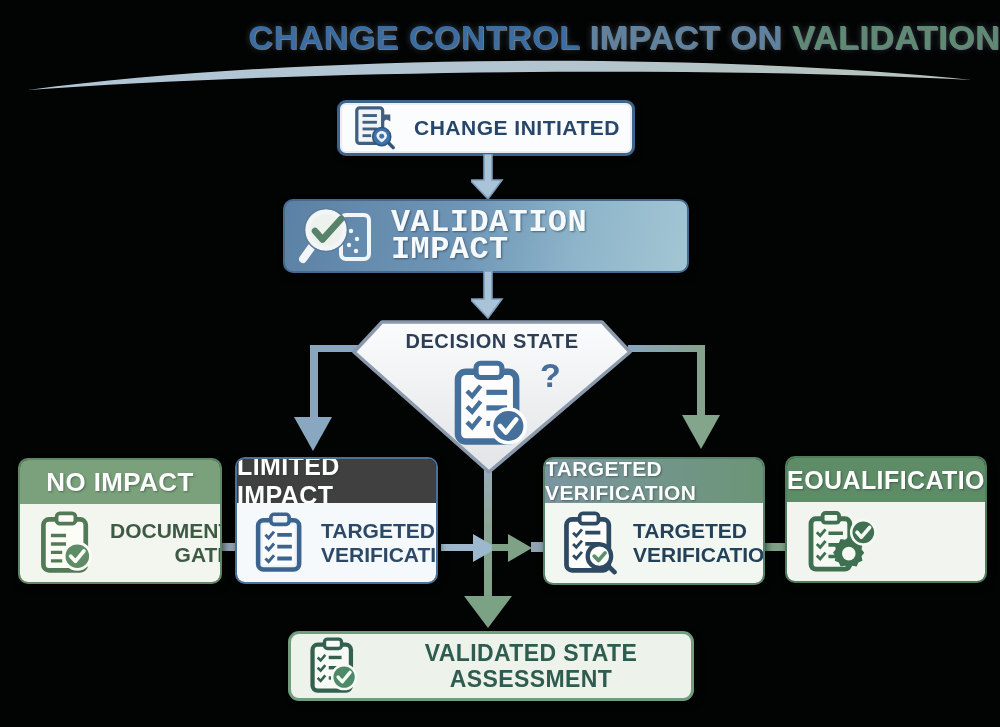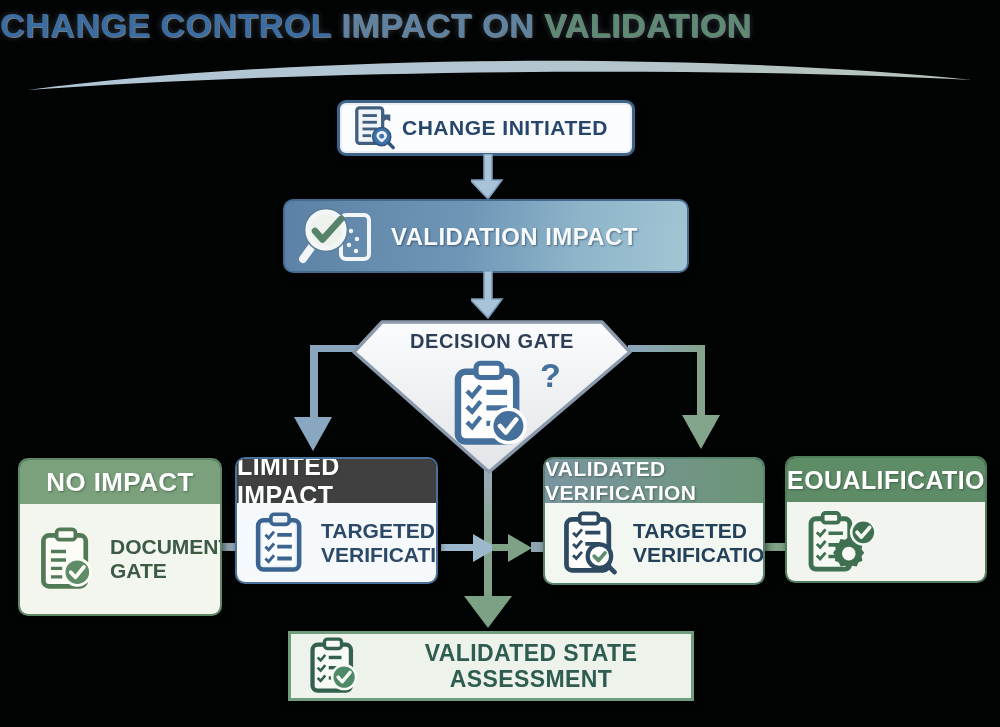--- a/index.html
+++ b/index.html
@@ -2,43 +2,43 @@
 <html><head>
 <meta charset="utf-8">
 <style>
   html,body{margin:0;padding:0;background:#000;}
   .stage{
     position:relative;width:1000px;height:727px;background:#020303;overflow:hidden;
     font-family:"Liberation Sans",sans-serif;
   }
   
   .title{
-    position:absolute;top:6px;left:0;width:100%;text-align:left;margin:0;
+    position:absolute;top:18px;left:0;width:100%;text-align:right;margin:0;
     font-size:34px;font-weight:800;letter-spacing:.5px;
     text-shadow:1px 1px 0 rgba(225,235,245,.45),0 0 7px rgba(170,200,225,.30);
   }
   .title .t-mid{color:#5e82a0;}
   .title .t-green{color:#5e8a73;}
   .swoosh{position:absolute;left:0;top:44px;}
   
   .node{position:absolute;box-sizing:border-box;display:flex;align-items:center;}
   .node-ci{
     left:337px;top:100px;width:298px;height:56px;background:#fbfcfd;
     border:3px solid #3f648c;border-radius:9px;box-shadow:2px 3px 6px rgba(0,0,0,.55), inset 0 0 0 2px #e7edf3;
-    padding-left:12px;gap:4px;
+    padding-left:12px;gap:16px;
   }
   .node-ci .lbl{font-size:21px;font-weight:800;color:#27466b;letter-spacing:.5px;}
   .node-via{
     left:283px;top:199px;width:406px;height:74px;
     background:linear-gradient(100deg,#5c81a6 0%,#6f96b6 45%,#8db4c9 72%,#a3c6d4 100%);
     border:2px solid #46698e;border-radius:10px;box-shadow:2px 3px 7px rgba(0,0,0,.6);
     padding-left:14px;gap:14px;
   }
-  .node-via .lbl{font-size:24px;line-height:27px;font-weight:800;color:#f6fafc;letter-spacing:.4px;
-    text-shadow:1px 1px 2px rgba(25,45,65,.55);}
+  .node-via .lbl{font-size:32px;line-height:27px;font-weight:800;color:#f6fafc;letter-spacing:.4px;
+    text-shadow:1px 1px 2px rgba(25,45,65,.55);font-family:Liberation Mono, monospace;}
   
   .gate{position:absolute;left:352px;top:320px;width:280px;height:156px;}
   .gate .g-label{position:absolute;top:10px;left:0;width:100%;text-align:center;
     font-size:20px;font-weight:800;color:#2d3e57;letter-spacing:.6px;}
   .gate .g-icon{position:absolute;left:96px;top:40px;}
   .gate .g-q{position:absolute;left:188px;top:36px;font-size:34px;font-weight:800;color:#46709c;}
   
   .line{position:absolute;}
   .l-left-h{left:314px;top:345px;width:44px;height:7px;background:#8aa6bf;}
   .l-left-v{left:310px;top:345px;width:8px;height:73px;background:#8aa6bf;}
@@ -56,39 +56,39 @@
   .ah-down-big{left:464px;top:596px;border-left:24px solid transparent;border-right:24px solid transparent;border-top:32px solid #7ba284;filter:drop-shadow(0 1px 1px rgba(0,0,0,.4));}
   .ah-right-blue{left:473px;top:534px;border-top:14px solid transparent;border-bottom:14px solid transparent;border-left:24px solid #9db8cc;}
   .ah-right-green{left:508px;top:534px;border-top:14px solid transparent;border-bottom:14px solid transparent;border-left:24px solid #7fa287;}
   
   .box{position:absolute;border-radius:10px;overflow:hidden;box-sizing:border-box;
     box-shadow:2px 3px 7px rgba(0,0,0,.55);display:flex;flex-direction:column;}
   .box .hd{height:44px;flex:0 0 44px;display:flex;align-items:center;justify-content:center;
     color:#fdfefd;font-weight:800;letter-spacing:.4px;text-shadow:1px 1px 2px rgba(35,55,45,.5);}
   .box .bd{flex:1;display:flex;align-items:center;gap:12px;padding:0 8px 0 14px;}
   .box .bd .txt{font-weight:800;font-size:21px;line-height:24px;}
-  .box-0{left:18px;top:458px;width:204px;height:158px;border:2.5px solid #5d8a64;}
+  .box-0{left:18px;top:458px;width:204px;height:126px;border:2.5px solid #5d8a64;text-align:right;}
   .box-0 .hd{background:#7aa17b;font-size:26px;}
   .box-0 .bd{background:#f3f6ee;}
   .box-0 .txt{color:#3c5a44;}
   .box-1{left:235px;top:457px;width:203px;height:127px;border:2.5px solid #49719b;}
   .box-1 .hd{background:#404040;font-size:25px;}
   .box-1 .bd{background:#f6f9fb;}
   .box-1 .txt{color:#2c4a68;}
   .box-2{left:543px;top:457px;width:222px;height:128px;border:2.5px solid #55836b;}
   .box-2 .hd{background:linear-gradient(90deg,#7b95a1,#6b9576);font-size:21px;}
   .box-2 .bd{background:#f3f7f1;}
   .box-2 .txt{color:#23425a;}
   .box-3{left:785px;top:456px;width:202px;height:127px;border:2.5px solid #4e7d5b;}
   .box-3 .hd{background:#5d8c66;font-size:25px;}
   .box-3 .bd{background:#f2f5ef;justify-content:flex-start;padding-left:18px;}
   
   .node-vsm{
     left:288px;top:631px;width:406px;height:70px;background:#edf2ea;
-    border:3px solid #6f9d7e;border-radius:0;box-shadow:2px 3px 7px rgba(0,0,0,.55);
+    border:3px solid #6f9d7e;border-radius:11px;box-shadow:2px 3px 7px rgba(0,0,0,.55);
     padding-left:14px;gap:10px;
   }
   .node-vsm .lbl{flex:1;text-align:center;font-size:23px;line-height:26px;font-weight:800;color:#2e5c50;letter-spacing:.4px;}
   .icon{flex:0 0 auto;display:block;}
 </style>
 </head>
 <body>
 
 <div class="stage">
 
@@ -167,21 +167,21 @@
     <svg width="280" height="156">
       <defs>
         <linearGradient id="pg" x1="0" y1="0" x2="0" y2="1">
           <stop offset="0" stop-color="#fbfcfd"></stop>
             <stop offset=".45" stop-color="#f0f1f3"></stop>
             <stop offset="1" stop-color="#e2e4e7"></stop>
         </linearGradient>
       </defs>
       <polygon points="30,2 250,2 278,32 137,152 2,32" fill="url(#pg)" stroke="#8a99ac" stroke-width="3.5" stroke-linejoin="round"></polygon>
     </svg>
-    <div class="g-label">DECISION GATE</div>
+    <div class="g-label">DECISION STATE</div>
     <svg class="g-icon" width="82" height="88" viewBox="0 0 60 68">
       <rect x="6" y="9" width="45" height="54" rx="6" fill="#fdfdfd" stroke="#46709c" stroke-width="5"></rect>
       <rect x="20" y="2.5" width="20" height="11" rx="3.5" fill="#fdfdfd" stroke="#46709c" stroke-width="4"></rect>
       <path d="M13 24 l4 4 6.5 -8" fill="none" stroke="#46709c" stroke-width="3.4"></path>
       <path d="M13 36 l4 4 6.5 -8" fill="none" stroke="#46709c" stroke-width="3.4"></path>
       <path d="M13 48 l4 4 6.5 -8" fill="none" stroke="#46709c" stroke-width="3.4"></path>
       <line x1="28" y1="25" x2="44" y2="25" stroke="#46709c" stroke-width="4"></line>
       <line x1="28" y1="37" x2="44" y2="37" stroke="#46709c" stroke-width="4"></line>
       <line x1="28" y1="49" x2="44" y2="49" stroke="#46709c" stroke-width="4"></line>
       <circle cx="45" cy="51" r="13" fill="#46709c" stroke="#fdfdfd" stroke-width="2.8"></circle>
@@ -225,21 +225,21 @@
         <line x1="27" y1="51" x2="43" y2="51" stroke="#3c6491" stroke-width="4.2"></line>
       </svg>
       <div class="txt">
         <div>TARGETED</div>
         <div>VERIFICATION</div>
       </div>
     </div>
   </div>
 
   <div class="box box-2">
-    <div class="hd">VALIDATED VERIFICATION</div>
+    <div class="hd">TARGETED VERIFICATION</div>
     <div class="bd">
       <svg class="icon" width="62" height="64" viewBox="0 0 62 68">
         <rect x="6" y="9" width="45" height="54" rx="6" fill="#fdfdfb" stroke="#2e4a63" stroke-width="5"></rect>
         <rect x="20" y="2.5" width="20" height="11" rx="3.5" fill="#fdfdfb" stroke="#2e4a63" stroke-width="4"></rect>
         <path d="M13 23 l3.5 3.5 6 -7" fill="none" stroke="#2e4a63" stroke-width="3"></path>
         <path d="M13 35 l3.5 3.5 6 -7" fill="none" stroke="#2e4a63" stroke-width="3"></path>
         <path d="M13 47 l3.5 3.5 6 -7" fill="none" stroke="#2e4a63" stroke-width="3"></path>
         <line x1="26" y1="23" x2="42" y2="23" stroke="#2e4a63" stroke-width="4"></line>
         <line x1="26" y1="35" x2="42" y2="35" stroke="#2e4a63" stroke-width="4"></line>
         <circle cx="41" cy="48" r="12.5" fill="#fdfdfb" stroke="#2e4a63" stroke-width="4.5"></circle>

